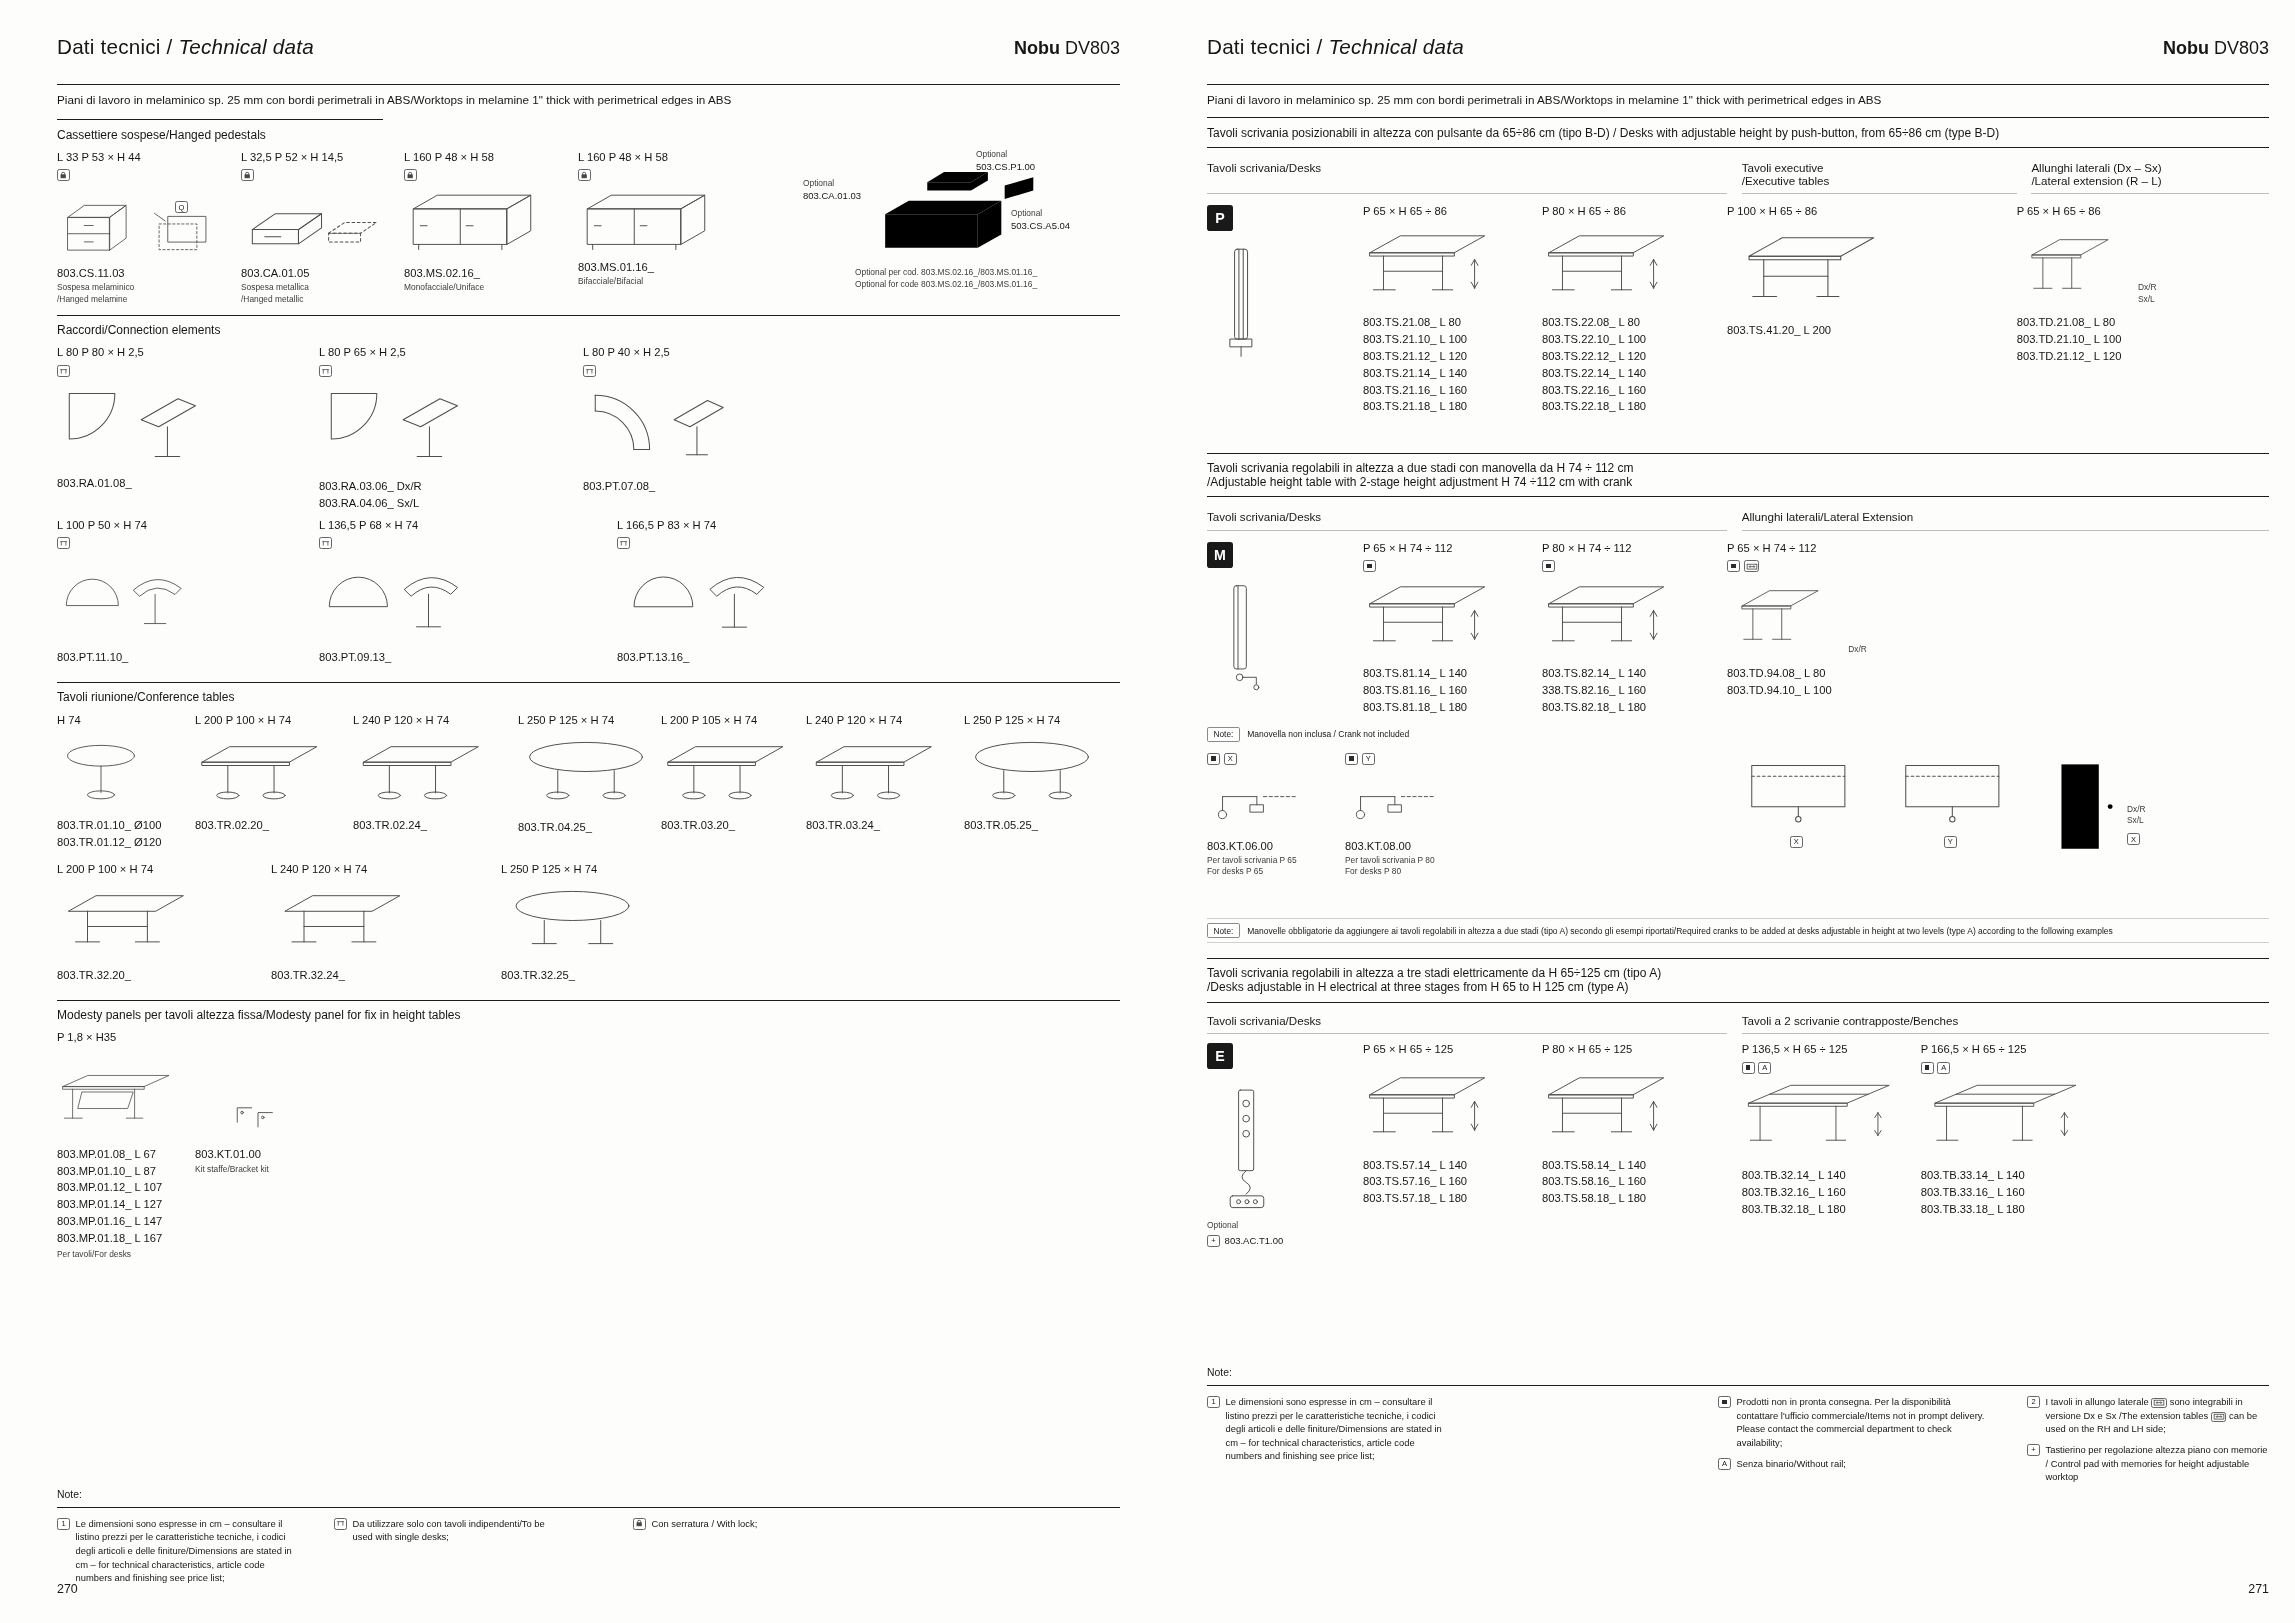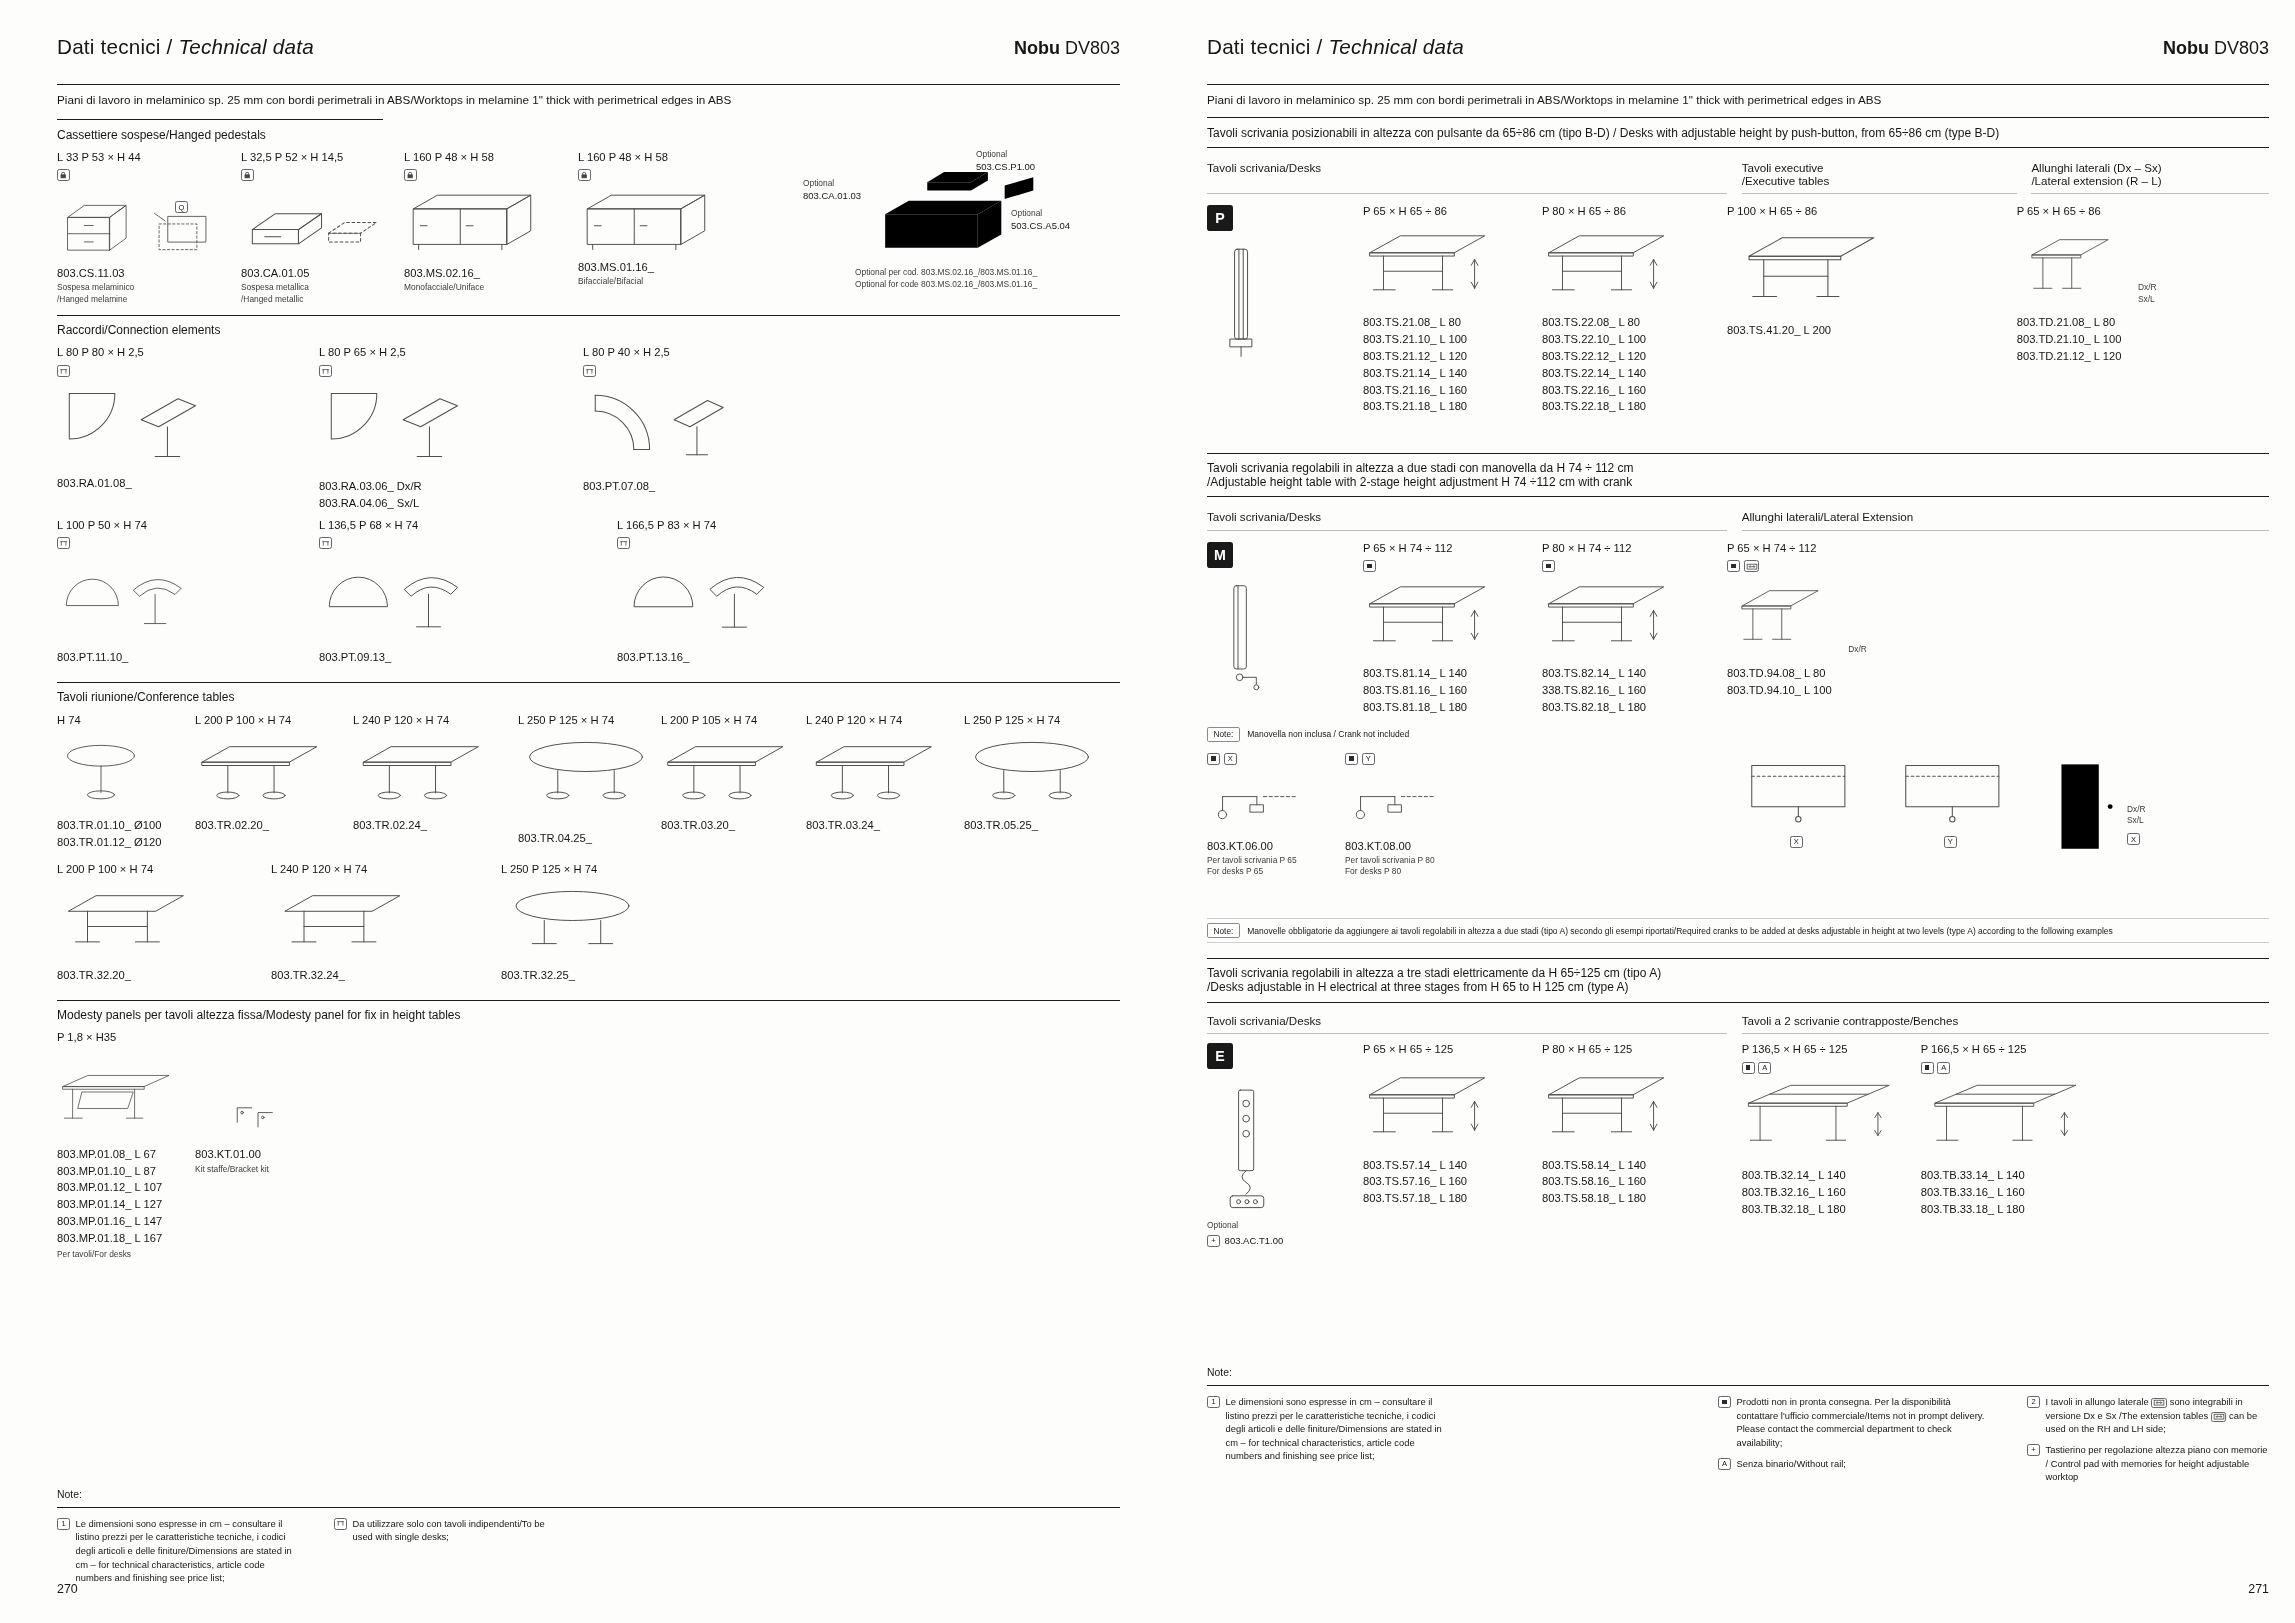--- a/index.html
+++ b/index.html
@@ -507,21 +507,21 @@
         </div>
       <div class="code" style="margin-top:7.3px">803.TR.02.24_</div>
     </div>
     <div class="itm" style="width:143px">
       <div class="dim">L 250 P 125 × H 74</div>
       <div class="illo" style="height:84px">
           <svg width="136" height="77" viewBox="0 0 148 84">
             <use href="#s-oval2col"></use>
           </svg>
         </div>
-      <div class="code" style="margin-top:20px">803.TR.04.25_</div>
+      <div class="code" style="margin-top:9px">803.TR.04.25_</div>
     </div>
     <div class="itm" style="width:145px">
       <div class="dim">L 200 P 105 × H 74</div>
       <div class="illo" style="height:84px">
           <svg width="129" height="77" viewBox="0 0 140 84">
             <use href="#s-rect2col"></use>
           </svg>
         </div>
       <div class="code" style="margin-top:7.3px">803.TR.03.20_</div>
     </div>
@@ -617,20 +617,28 @@
           </span>
         <span>Le dimensioni sono espresse in cm – consultare il listino prezzi per le caratteristiche tecniche, i codici degli articoli e delle finiture/Dimensions are stated in cm – for technical characteristics, article code numbers and finishing see price list;</span>
       </div>
       <div class="note" style="padding-right:88px">
         <span class="chip">
             <svg width="9.2" height="8.3" viewBox="0 0 10 9">
               <use href="#s-table"></use>
             </svg>
           </span>
         <span>Da utilizzare solo con tavoli indipendenti/To be used with single desks;</span>
+      </div>
+      <div class="note" style="padding-right:257px">
+        <span class="chip">
+            <svg width="8.3" height="8.3" viewBox="0 0 9 9">
+              <use href="#s-lock"></use>
+            </svg>
+          </span>
+        <span>Con serratura / With lock;</span>
       </div>
     </div>
   </div>
   <div class="pn" style="left:0">270</div>
 </div>
 
 <div class="page" id="pgR">
   <div class="hdr">
     <div class="t"><span>Dati tecnici</span><span> / </span><span class="en">Technical data</span></div>
     <div class="b"><span class="nb">Nobu</span> <span>DV803</span></div>

